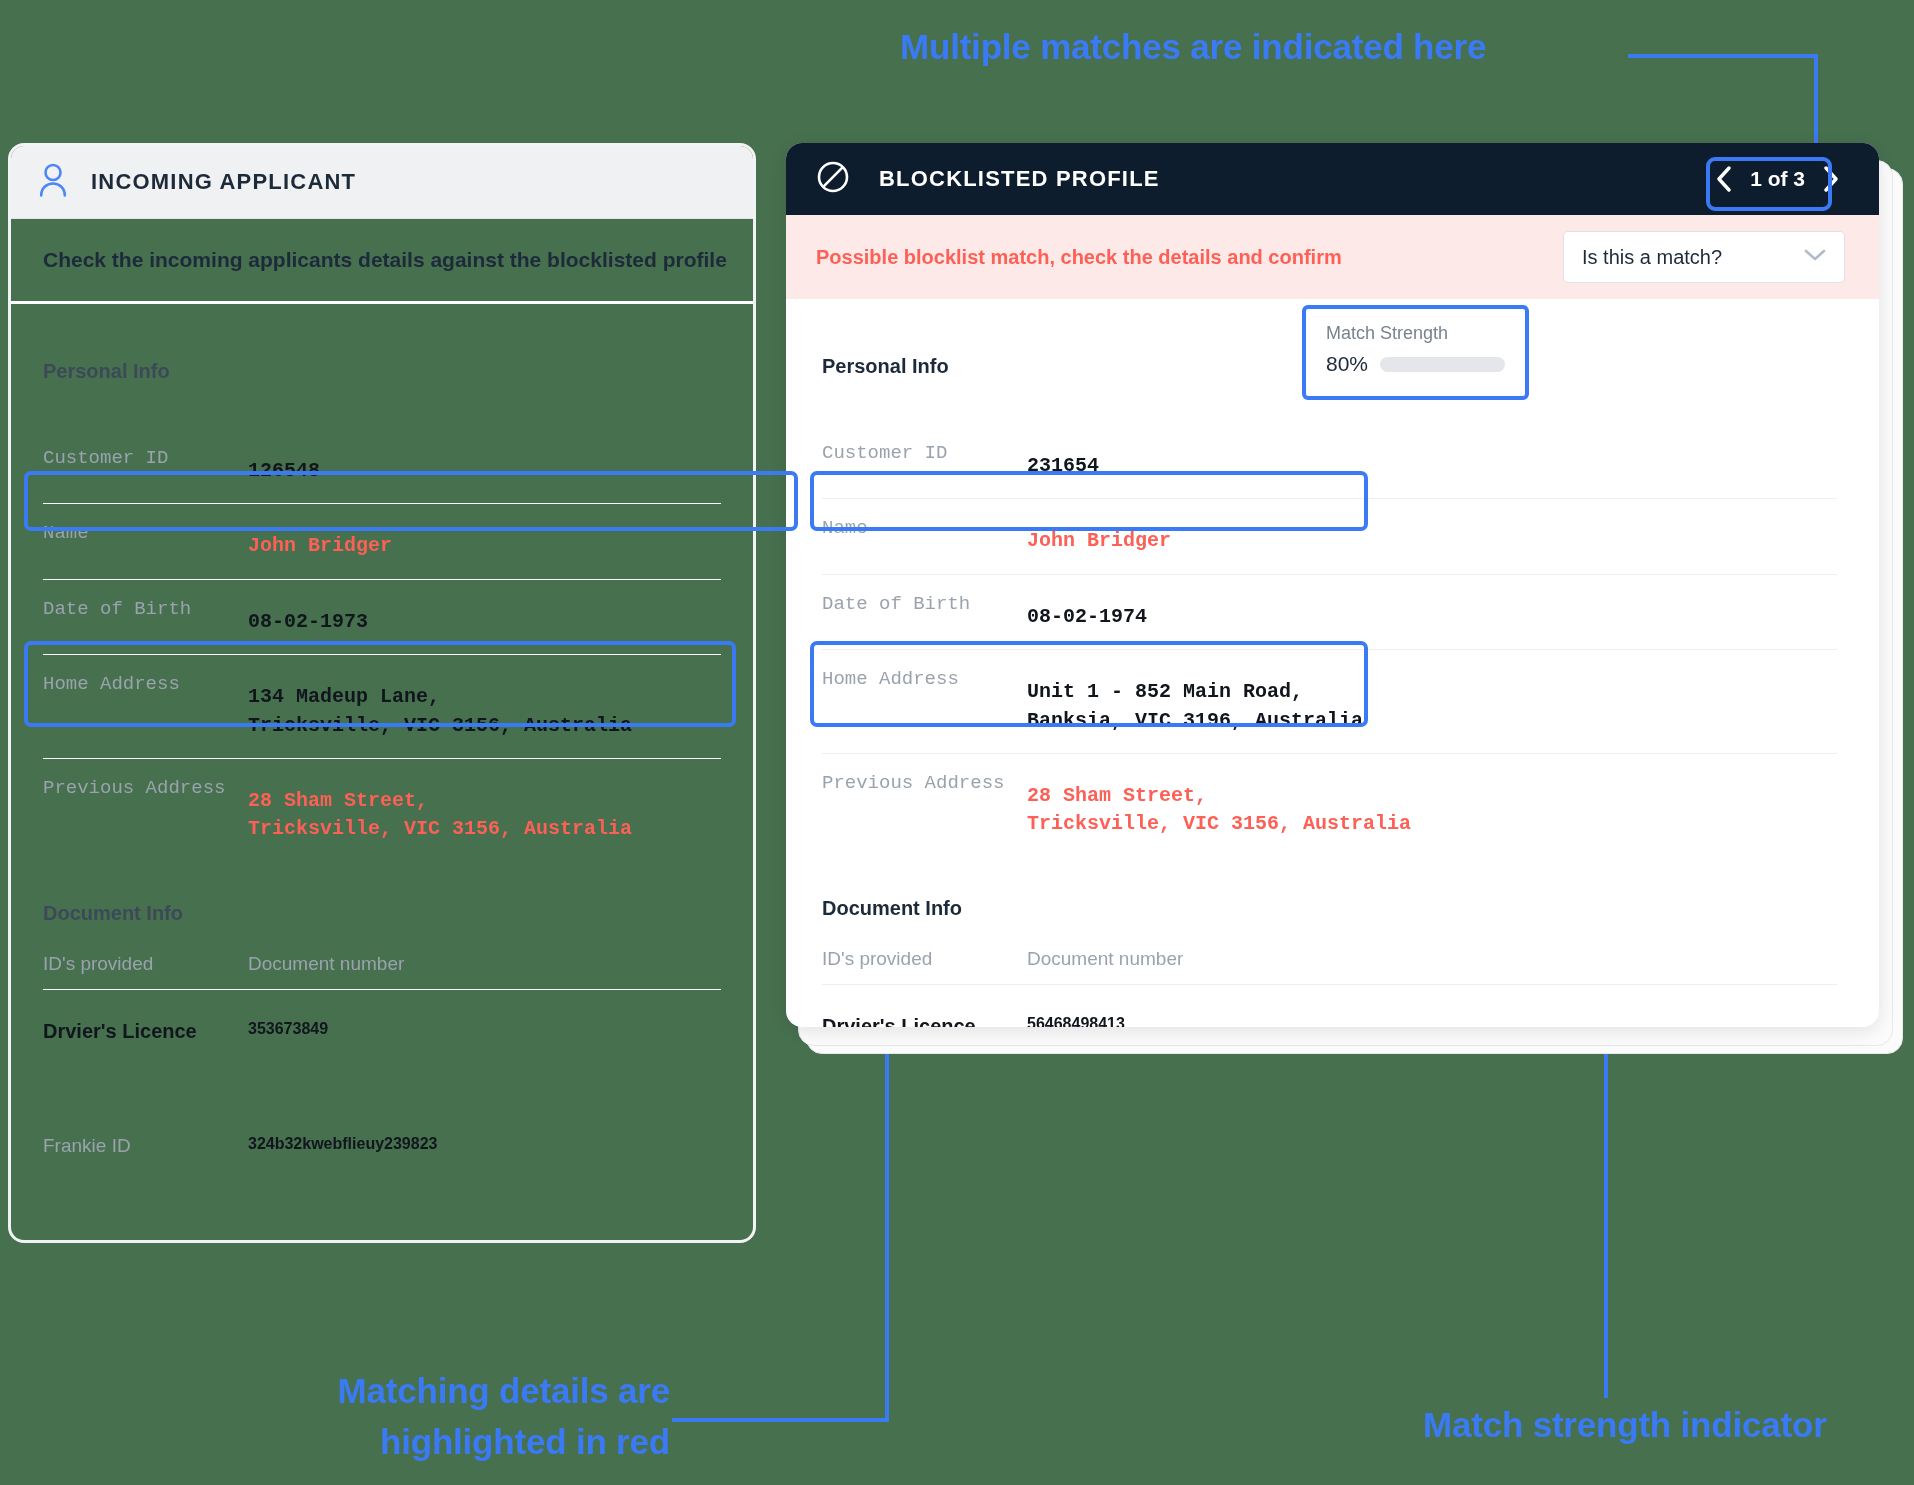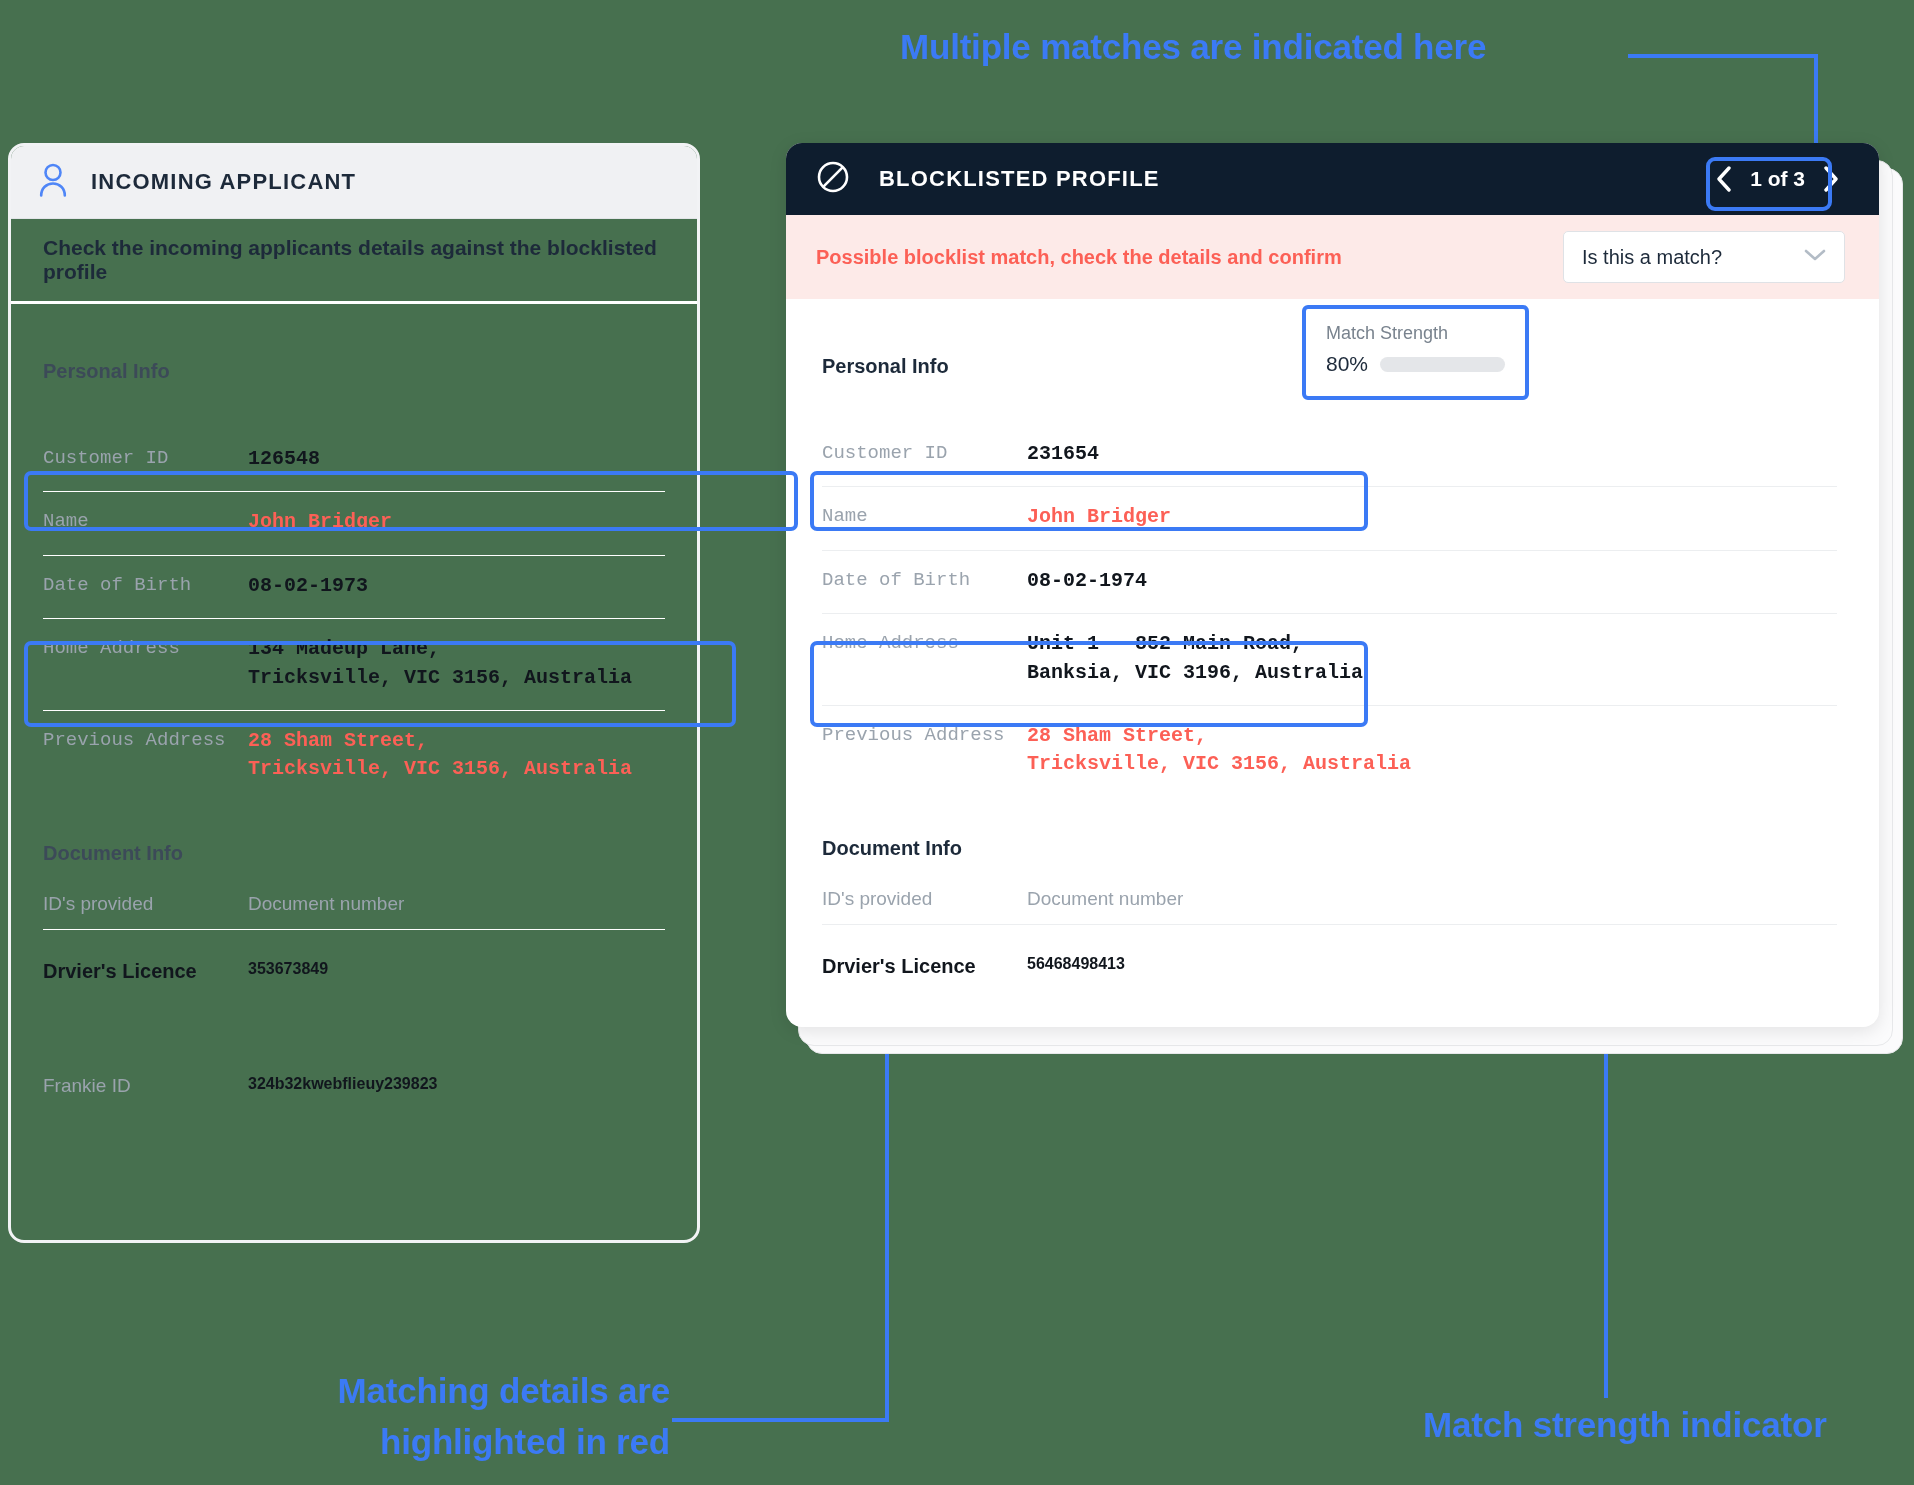--- a/index.html
+++ b/index.html
@@ -22,21 +22,21 @@
   }
   #anno-top{ left:900px; top:22px; }
   #anno-left{ left:250px; top:1366px; text-align:right; width:420px;}
   #anno-right{ left:1375px; top:1400px;margin-left:48px; }
 
   
   .ln{position:absolute;background:#3b7af5;}
 
   
   #left-card{
-    position:absolute;left:8px;top:143px;width:692px;height:1100px;
+    position:absolute;left:8px;top:143px;width:748px;height:1100px;
     border-radius:16px;
     background:transparent;
     border:3px solid #f2f3f5;
     box-sizing:border-box;
     overflow:hidden;
   }
   #left-head{
     height:72px;background:#f0f1f3;display:flex;align-items:center;
     padding-left:26px;gap:22px;border-bottom:1px solid #e3e5e8;
   }
@@ -94,21 +94,21 @@
 
   
   .sec-title{font-size:20px;font-weight:bold;color:#1d2a3a;margin:26px 0 0 0;}
   .sec-title.ghost{color:#3c4a58;}
   .rows{margin-top:46px;font-family:Liberation Mono, monospace;}
   .row{
     display:flex;align-items:flex-start;
     padding:16px 0 18px 0;min-height:44px;box-sizing:border-box;
   }
   .row .k{width:205px;flex:none;font-size:19px;color:#9aa3ad;padding-top:2px;}
-  .row .v{font-size:20px;font-weight:bold;color:#11161d;line-height:1.42;}
+  .row .v{font-size:20px;font-weight:bold;color:#11161d;line-height:1.42;margin-top:12px;}
   .row.red .v{color:#fc6056;}
   .sep{height:1px;background:#eceef0;}
   .sep.ghost{background:#ffffff;}
 
   
   .doc-head{display:flex;margin-top:28px;}
   .doc-head div{font-size:19px;color:#9aa3ad;}
   .doc-head .c1{width:205px;}
   .doc-row{display:flex;margin-top:30px;}
   .doc-row .c1{width:205px;font-size:20px;font-weight:bold;color:#11161d;}

